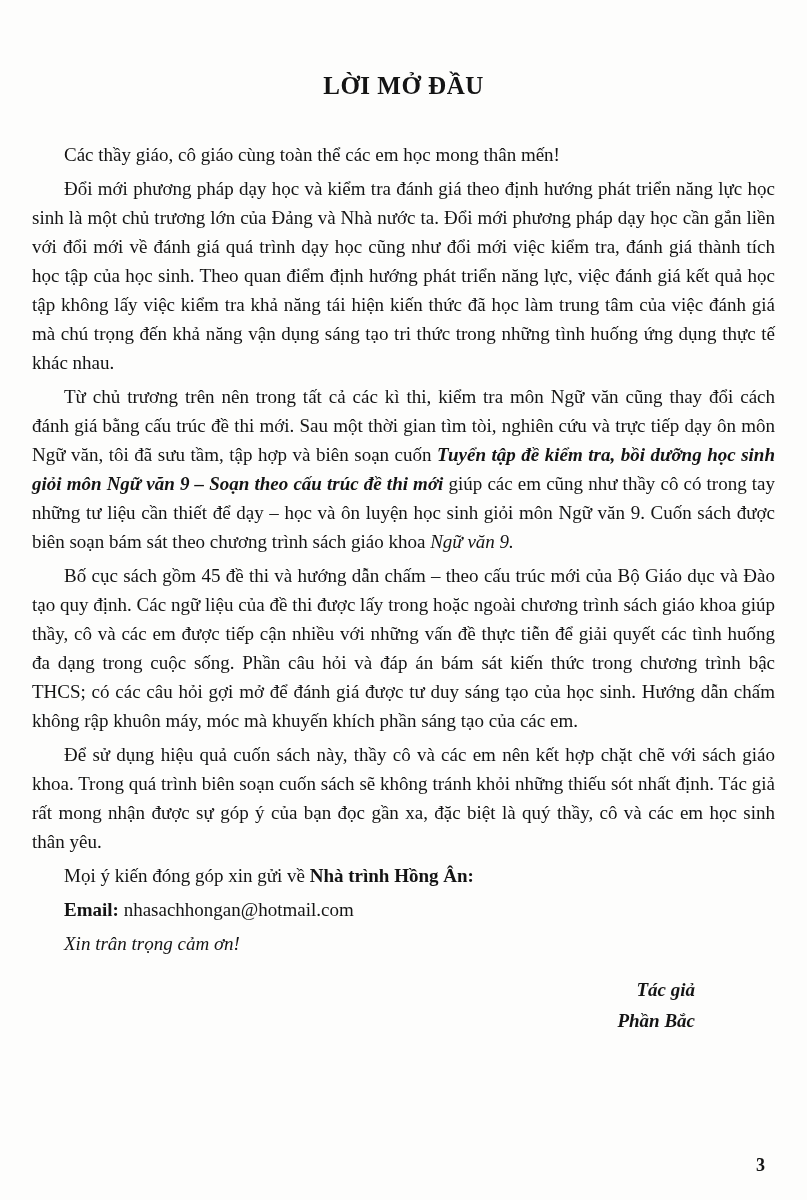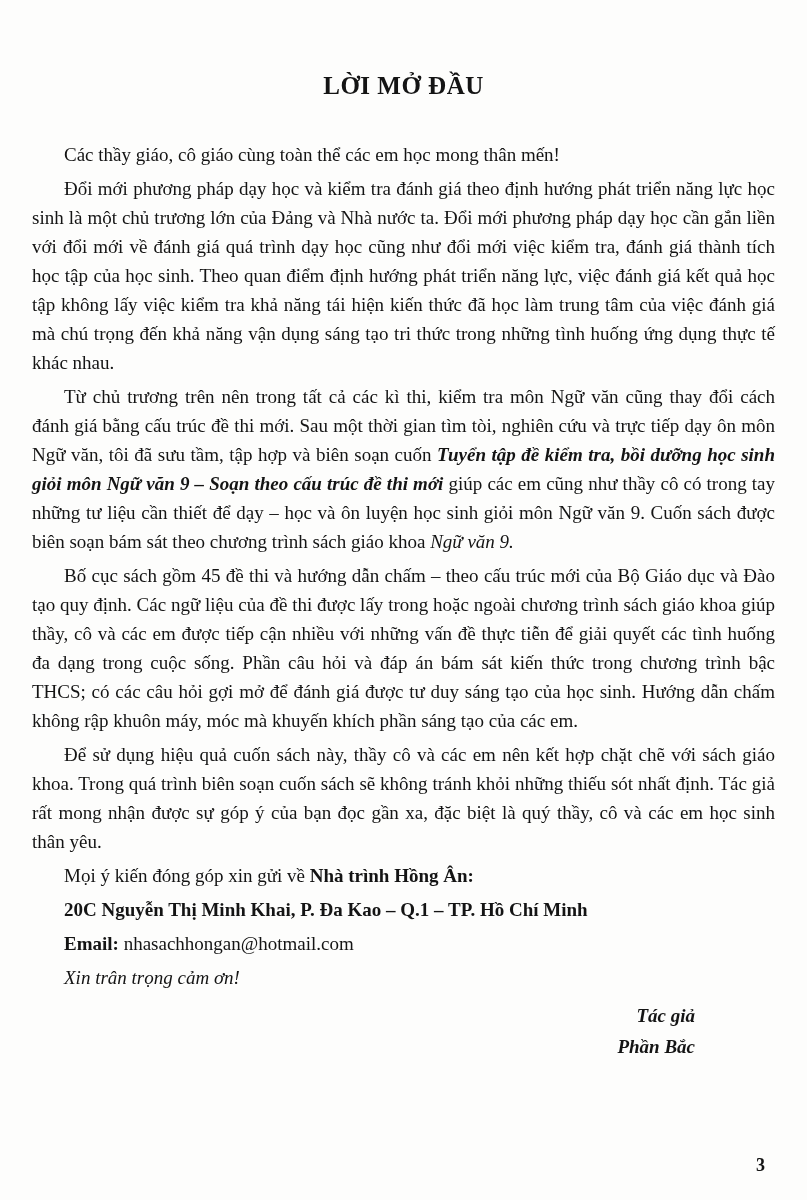--- a/index.html
+++ b/index.html
@@ -30,21 +30,21 @@
     margin: 0 0 5px 0;
     font-size: 19px;
     line-height: 29px;
     text-align: justify;
     text-indent: 32px;
   }
   .body span.bold { font-weight: bold; }
   .body span.italic { font-style: italic; }
   .body span.bold-italic { font-weight: bold; font-style: italic; }
   .signature {
-    margin-top: 8px;
+    margin-top: 16px;
     padding-right: 80px;
     text-align: right;
     font-size: 19px;
     line-height: 31px;
     font-weight: bold;
     font-style: italic;
   }
   .page-number {
     position: absolute;
     right: 42px;
@@ -59,21 +59,20 @@
 <div class="page">
   <h1 class="title">LỜI MỞ ĐẦU</h1>
 
   <div class="body">
       <p><span>Các thầy giáo, cô giáo cùng toàn thể các em học mong thân mến!</span></p>
       <p><span>Đổi mới phương pháp dạy học và kiểm tra đánh giá theo định hướng phát triển năng lực học sinh là một chủ trương lớn của Đảng và Nhà nước ta. Đổi mới phương pháp dạy học cần gắn liền với đổi mới về đánh giá quá trình dạy học cũng như đổi mới việc kiểm tra, đánh giá thành tích học tập của học sinh. Theo quan điểm định hướng phát triển năng lực, việc đánh giá kết quả học tập không lấy việc kiểm tra khả năng tái hiện kiến thức đã học làm trung tâm của việc đánh giá mà chú trọng đến khả năng vận dụng sáng tạo tri thức trong những tình huống ứng dụng thực tế khác nhau.</span></p>
       <p><span>Từ chủ trương trên nên trong tất cả các kì thi, kiểm tra môn Ngữ văn cũng thay đổi cách đánh giá bằng cấu trúc đề thi mới. Sau một thời gian tìm tòi, nghiên cứu và trực tiếp dạy ôn môn Ngữ văn, tôi đã sưu tầm, tập hợp và biên soạn cuốn </span><span class="bold-italic">Tuyển tập đề kiểm tra, bồi dưỡng học sinh giỏi môn Ngữ văn 9 – Soạn theo cấu trúc đề thi mới</span><span> giúp các em cũng như thầy cô có trong tay những tư liệu cần thiết để dạy – học và ôn luyện học sinh giỏi môn Ngữ văn 9. Cuốn sách được biên soạn bám sát theo chương trình sách giáo khoa </span><span class="italic">Ngữ văn 9.</span></p>
       <p><span>Bố cục sách gồm 45 đề thi và hướng dẫn chấm – theo cấu trúc mới của Bộ Giáo dục và Đào tạo quy định. Các ngữ liệu của đề thi được lấy trong hoặc ngoài chương trình sách giáo khoa giúp thầy, cô và các em được tiếp cận nhiều với những vấn đề thực tiễn để giải quyết các tình huống đa dạng trong cuộc sống. Phần câu hỏi và đáp án bám sát kiến thức trong chương trình bậc THCS; có các câu hỏi gợi mở để đánh giá được tư duy sáng tạo của học sinh. Hướng dẫn chấm không rập khuôn máy, móc mà khuyến khích phần sáng tạo của các em.</span></p>
       <p><span>Để sử dụng hiệu quả cuốn sách này, thầy cô và các em nên kết hợp chặt chẽ với sách giáo khoa. Trong quá trình biên soạn cuốn sách sẽ không tránh khỏi những thiếu sót nhất định. Tác giả rất mong nhận được sự góp ý của bạn đọc gần xa, đặc biệt là quý thầy, cô và các em học sinh thân yêu.</span></p>
       <p><span>Mọi ý kiến đóng góp xin gửi về </span><span class="bold">Nhà trình Hồng Ân:</span></p>
-      <p><span class="bold">20C Nguyễn Thị Minh Khai, P. Đa Kao – Q.1 – TP. Hồ Chí Minh</span></p>
       <p><span class="bold">Email:</span><span> nhasachhongan@hotmail.com</span></p>
       <p><span class="italic">Xin trân trọng cảm ơn!</span></p>
     </div>
 
   <div class="signature">
     <div>Tác giả</div>
     <div>Phần Bắc</div>
   </div>
 
   <div class="page-number">3</div>

